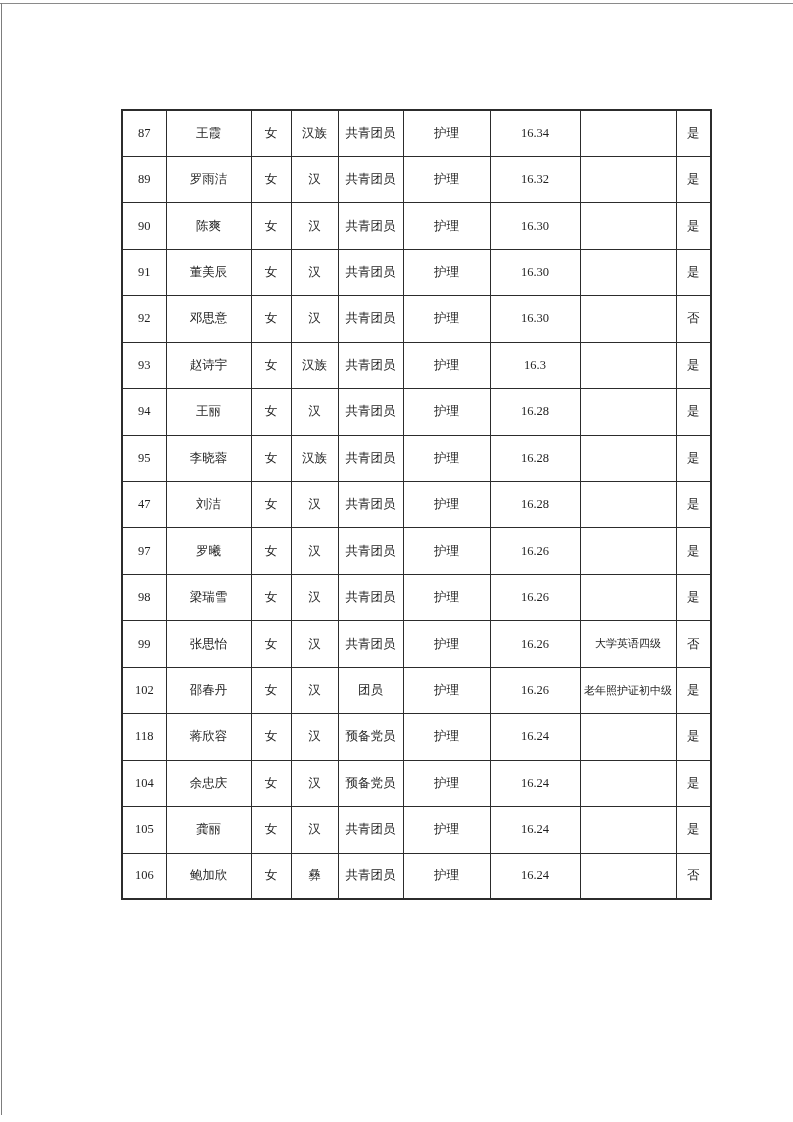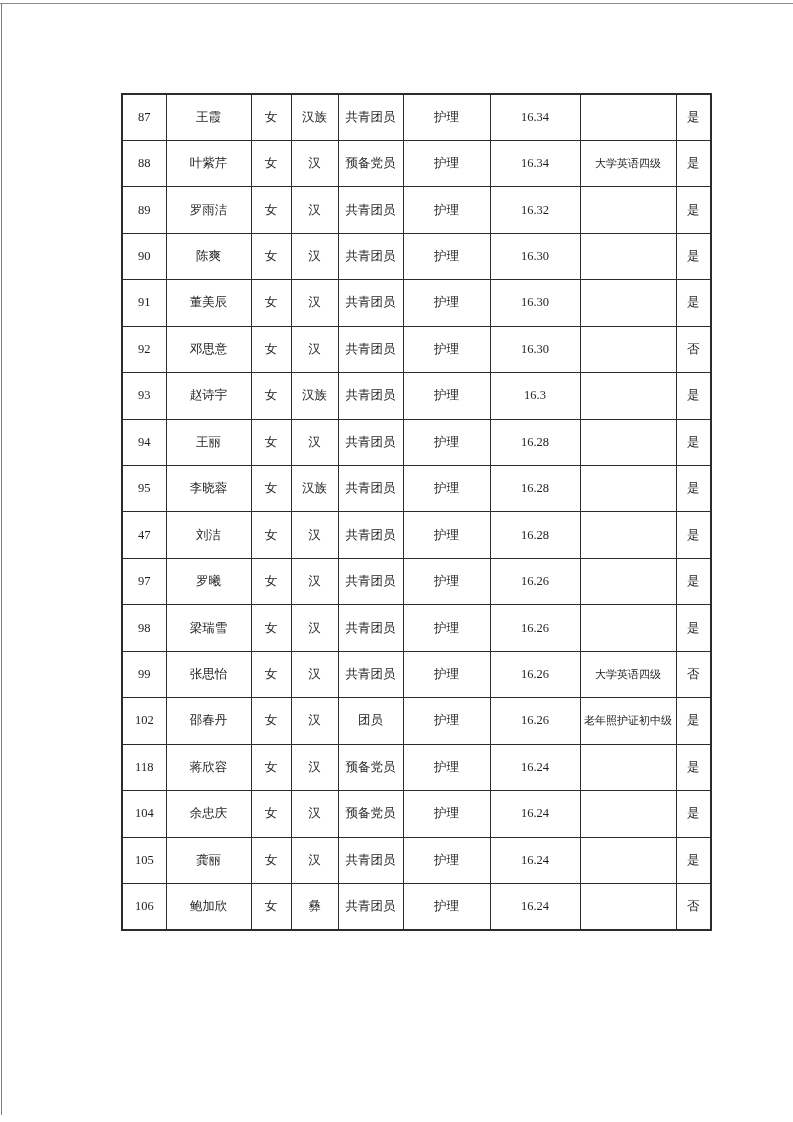--- a/index.html
+++ b/index.html
@@ -28,21 +28,21 @@
     position: absolute;
     left: 1px;
     top: 3px;
     width: 1px;
     height: 1112px;
     background: #7d7d7d;
   }
   table.roster {
     position: absolute;
     left: 121px;
-    top: 93px;
+    top: 109px;
     width: 589px;
     border-collapse: collapse;
     table-layout: fixed;
     border: 2px solid #2c2c2c;
   }
   table.roster td {
     border: 1px solid #2c2c2c;
     text-align: center;
     vertical-align: middle;
     font-size: 12.5px;
@@ -92,31 +92,20 @@
           <td class="cell-name">王霞</td>
           <td class="cell-gender">女</td>
           <td class="cell-ethnicity">汉族</td>
           <td class="cell-political_status">共青团员</td>
           <td class="cell-major">护理</td>
           <td class="cell-score">16.34</td>
           <td class="cell-certificate"></td>
           <td class="cell-qualified">是</td>
         </tr>
         <tr>
-          <td class="cell-index">88</td>
-          <td class="cell-name">叶紫芹</td>
-          <td class="cell-gender">女</td>
-          <td class="cell-ethnicity">汉</td>
-          <td class="cell-political_status">预备党员</td>
-          <td class="cell-major">护理</td>
-          <td class="cell-score">16.34</td>
-          <td class="cell-certificate">大学英语四级</td>
-          <td class="cell-qualified">是</td>
-        </tr>
-        <tr>
           <td class="cell-index">89</td>
           <td class="cell-name">罗雨洁</td>
           <td class="cell-gender">女</td>
           <td class="cell-ethnicity">汉</td>
           <td class="cell-political_status">共青团员</td>
           <td class="cell-major">护理</td>
           <td class="cell-score">16.32</td>
           <td class="cell-certificate"></td>
           <td class="cell-qualified">是</td>
         </tr>

